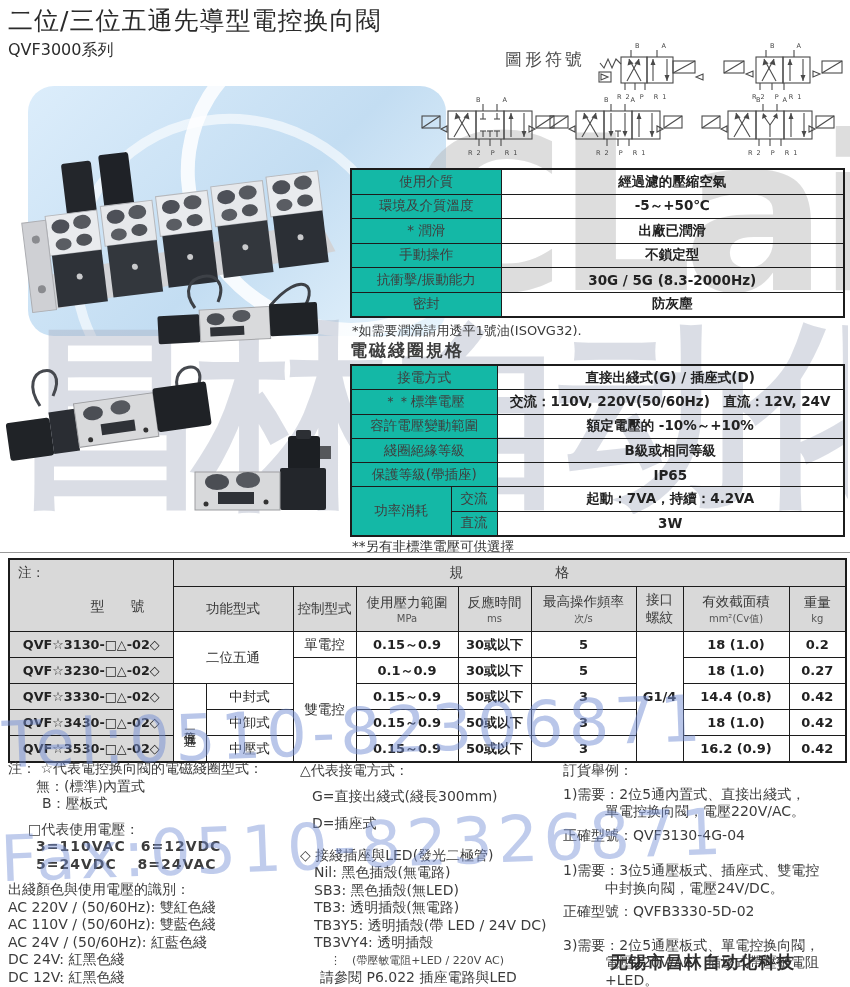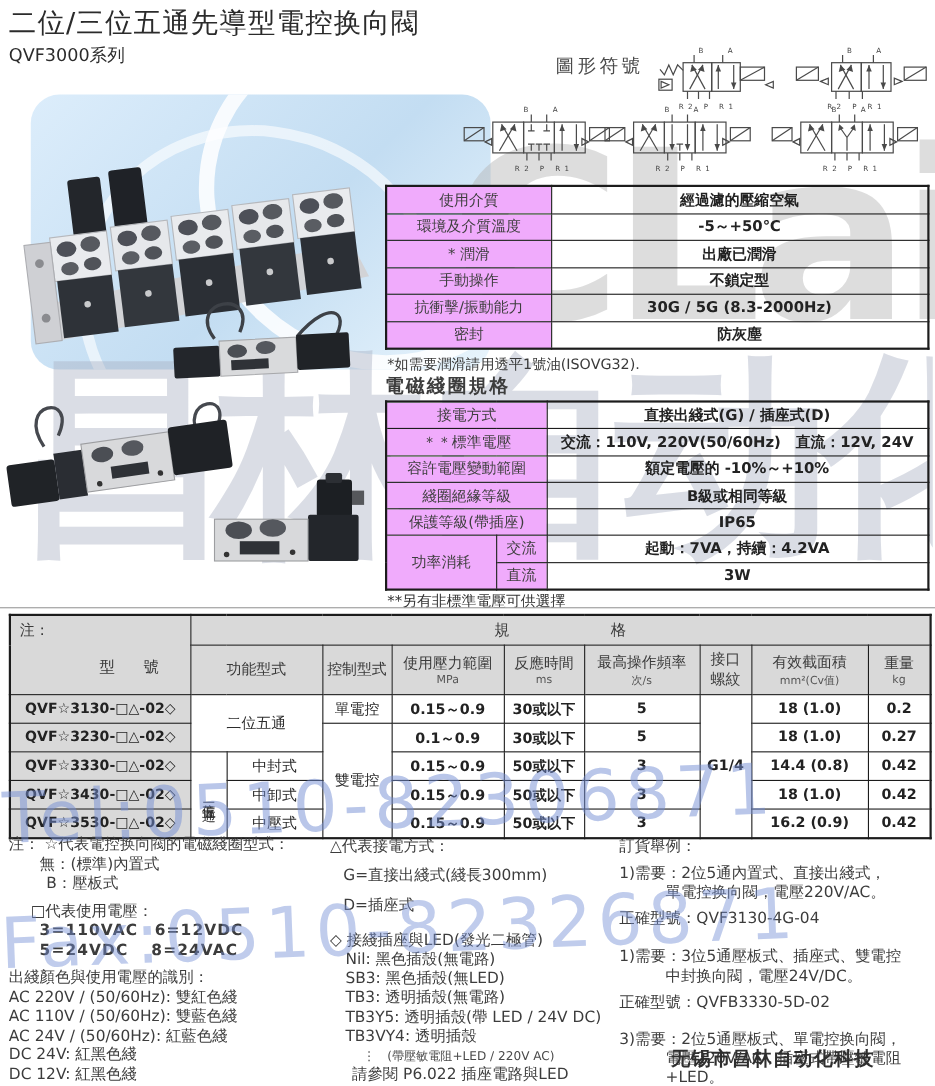--- a/index.html
+++ b/index.html
@@ -40,21 +40,21 @@
   .pbot{bottom:-5px;letter-spacing:4px;}
 
   
   .photo{z-index:1;}
 
   
   table{border-collapse:collapse;z-index:2;position:absolute;table-layout:fixed;}
   td,th{border:1px solid #1c1c1c;text-align:center;vertical-align:middle;padding:0 2px;
         font-size:13.5px;color:#2c2c2c;overflow:hidden;}
   th{background:#d9d9d9;font-weight:500;color:#3a3a3a;}
-  .lab{background:#f0abfc;color:#3f3f3f;}
+  .lab{background:#14b8a6;color:#3f3f3f;}
   .val{font-weight:600;color:#222;}
   .spec1{left:350px;top:168px;width:495px;border:2px solid #1c1c1c;}
   .spec1 td{height:23.5px;}
   .spec1 .lab{width:148px;}
   .note1{left:352px;top:322px;font-size:13px;color:#3a3a3a;z-index:2;text-align:center;}
   .coil-title{left:350px;top:339px;font-size:17px;font-weight:bold;color:#3d3d3d;letter-spacing:2px;z-index:2;}
   .coil{left:350px;top:364px;width:495px;border:2px solid #1c1c1c;}
   .coil td{height:23.3px;}
   .coil .lab{width:100px;}
   .coil .sub{width:46px;}

